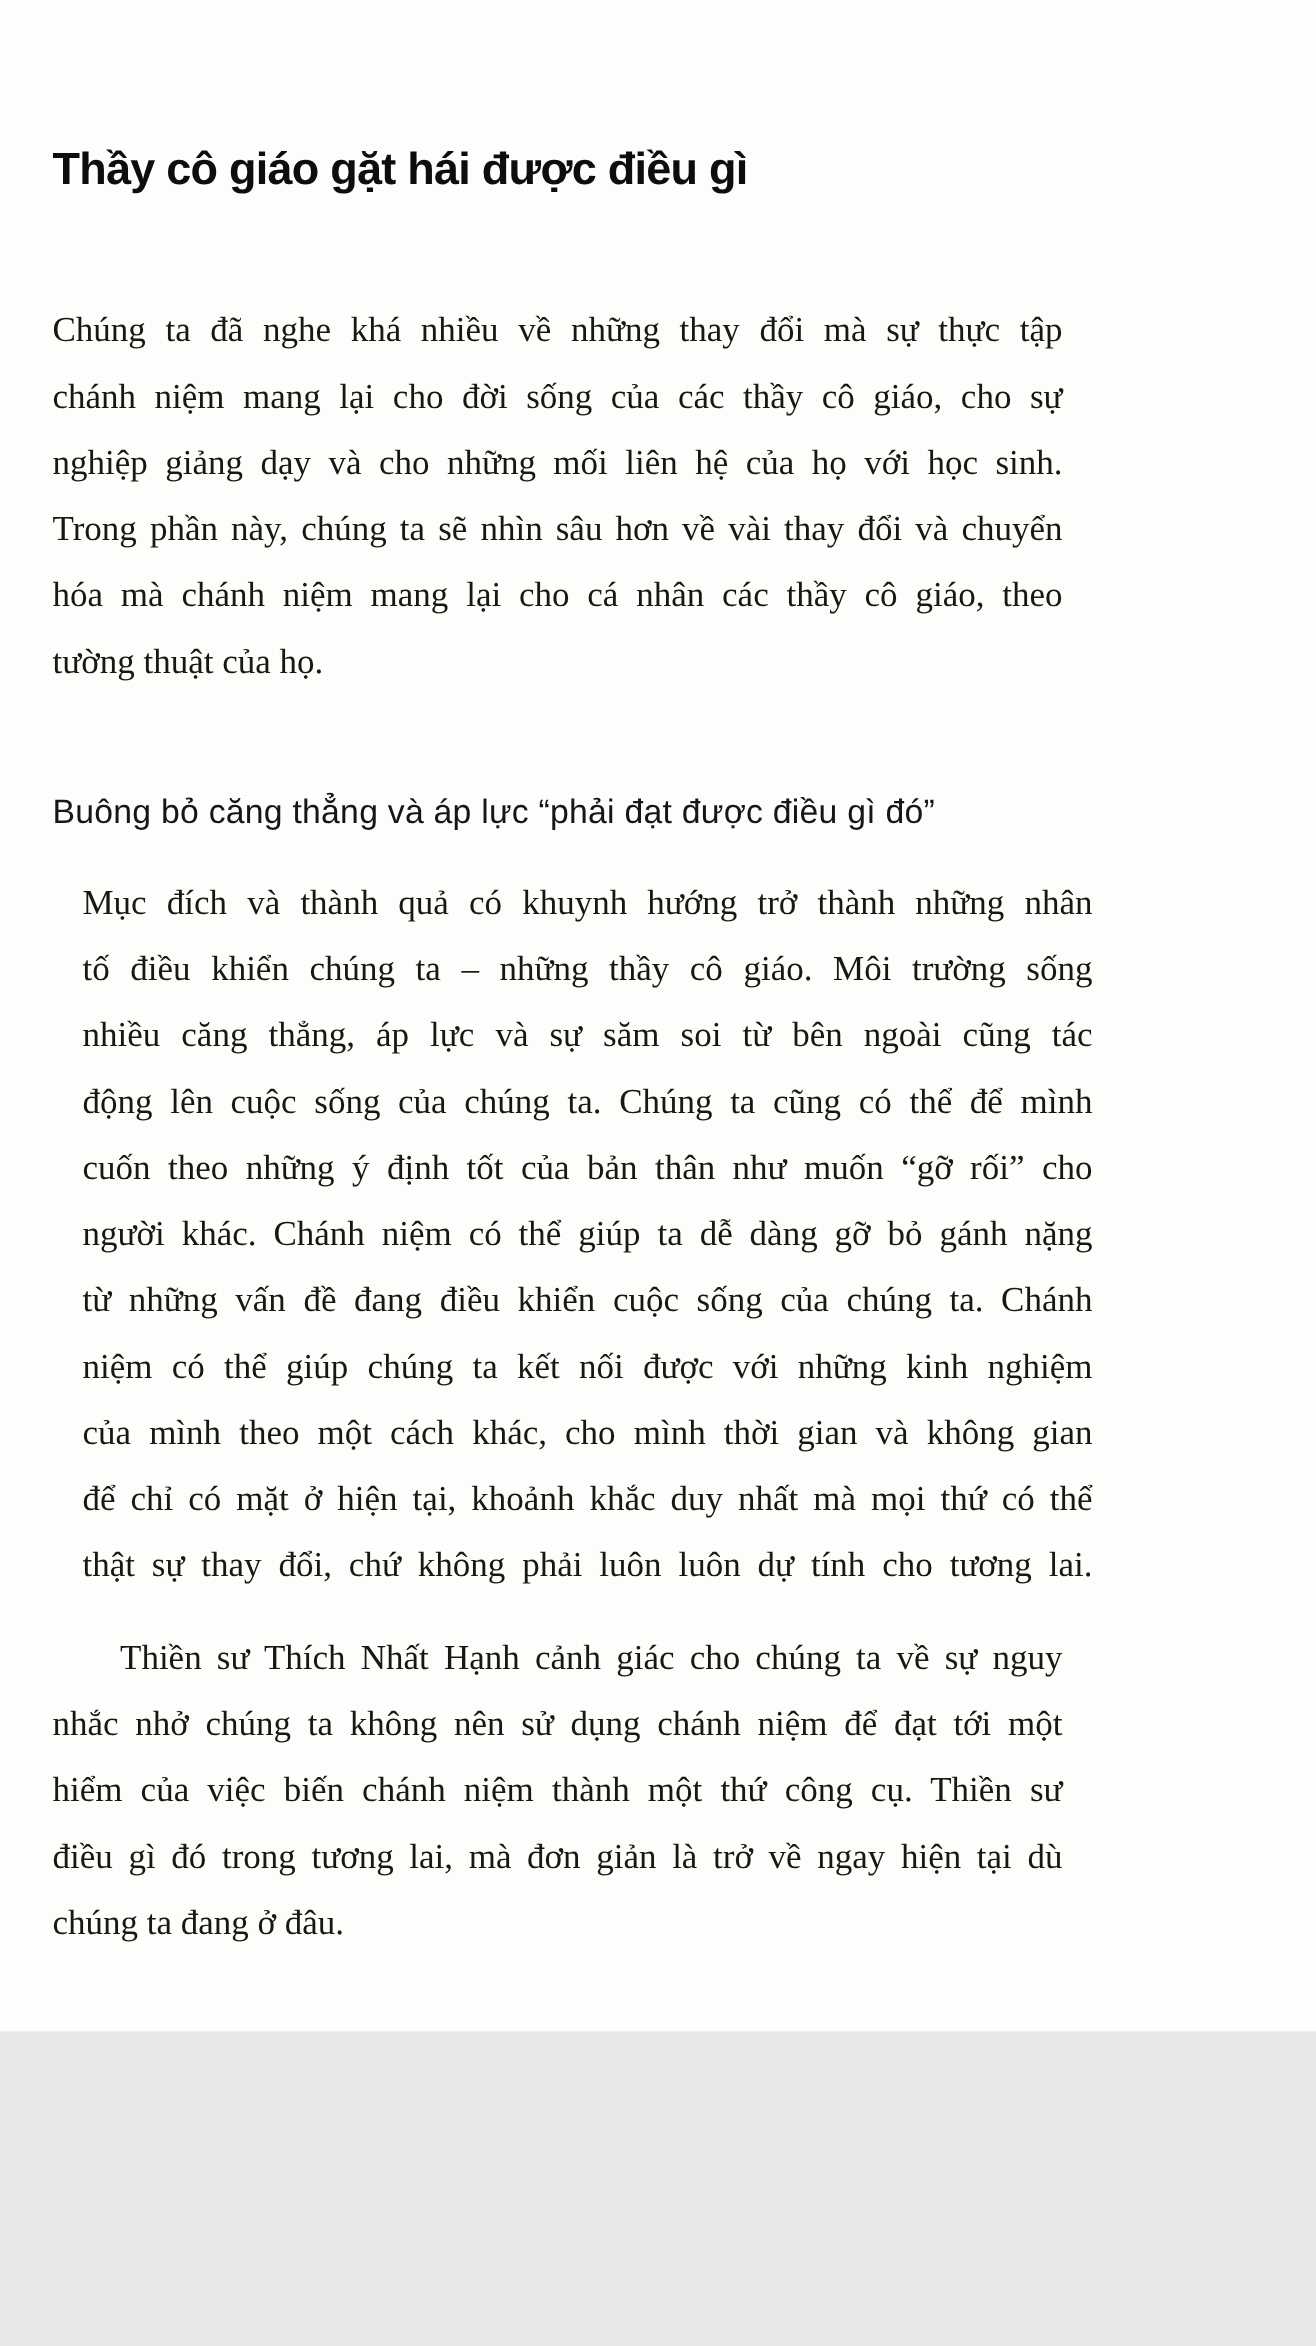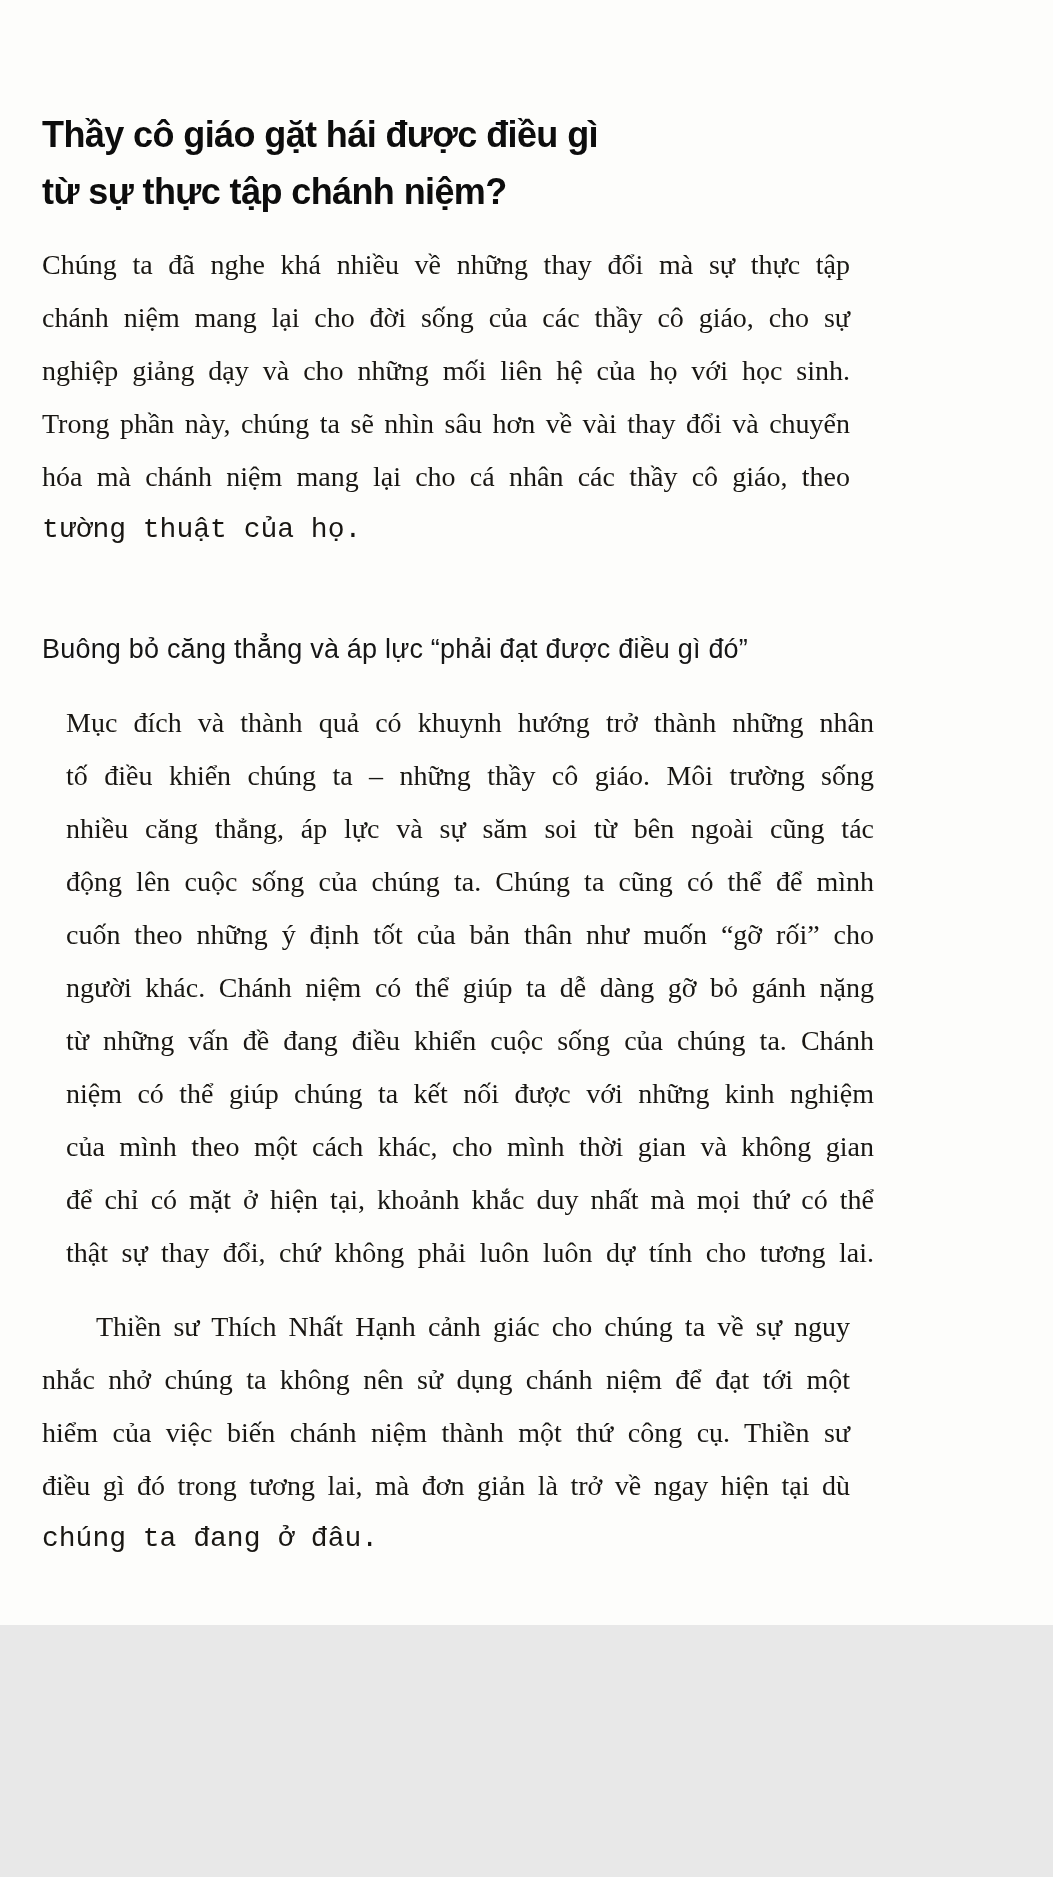--- a/index.html
+++ b/index.html
@@ -22,21 +22,21 @@
   .hline { display:block; }
   .para {
     position:absolute; left:42px; width:808px;
     font-size:28px; line-height:53px;
     color:#191713;
   }
   .p1 { top:238px; }
   .p2 { top:696px;margin-left:24px; }
   .p3 { top:1300px; }
   .tline { height:53px; text-align:justify; text-align-last:justify; }
-  .tline.noju { text-align:left; text-align-last:left;font-family:Liberation Mono, monospace; }
+  .tline.noju { text-align:left; text-align-last:left; }
   .tline.ind { text-indent:54px; }
   .subheading {
     position:absolute; left:42px; top:632px; width:900px;
     font-family:"Liberation Sans","DejaVu Sans",sans-serif;
     font-size:27px; line-height:34px; color:#161616;
     letter-spacing:0.2px;
   }
   .footer {
     position:absolute; left:42px; top:1760px; height:60px;
     display:flex; align-items:center; gap:11px;
@@ -47,21 +47,20 @@
   .boat { width:60px; height:56px; flex:0 0 auto; }
   .author { font-size:17px; letter-spacing:0.4px; }
 </style>
 </head>
 <body>
 
 <div class="page">
 
   <h1 class="heading">
     <span class="hline">Thầy cô giáo gặt hái được điều gì</span>
-    <span class="hline">từ sự thực tập chánh niệm?</span>
   </h1>
 
   <div class="para p1">
       <div class="tline">Chúng ta đã nghe khá nhiều về những thay đổi mà sự thực tập</div>
       <div class="tline">chánh niệm mang lại cho đời sống của các thầy cô giáo, cho sự</div>
       <div class="tline">nghiệp giảng dạy và cho những mối liên hệ của họ với học sinh.</div>
       <div class="tline">Trong phần này, chúng ta sẽ nhìn sâu hơn về vài thay đổi và chuyển</div>
       <div class="tline">hóa mà chánh niệm mang lại cho cá nhân các thầy cô giáo, theo</div>
       <div class="tline noju">tường thuật của họ.</div>
     </div>

